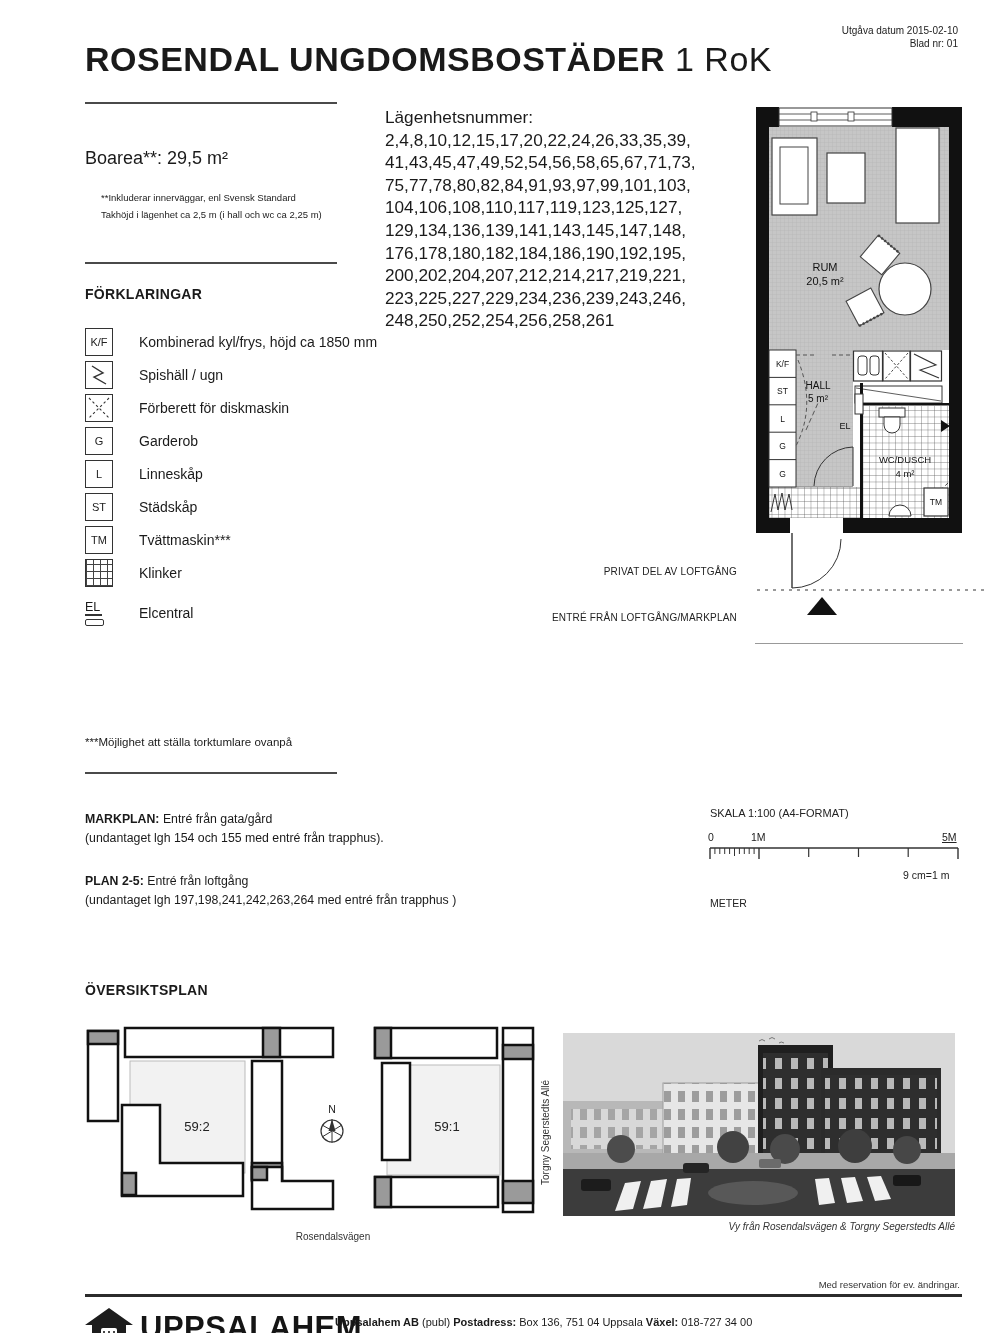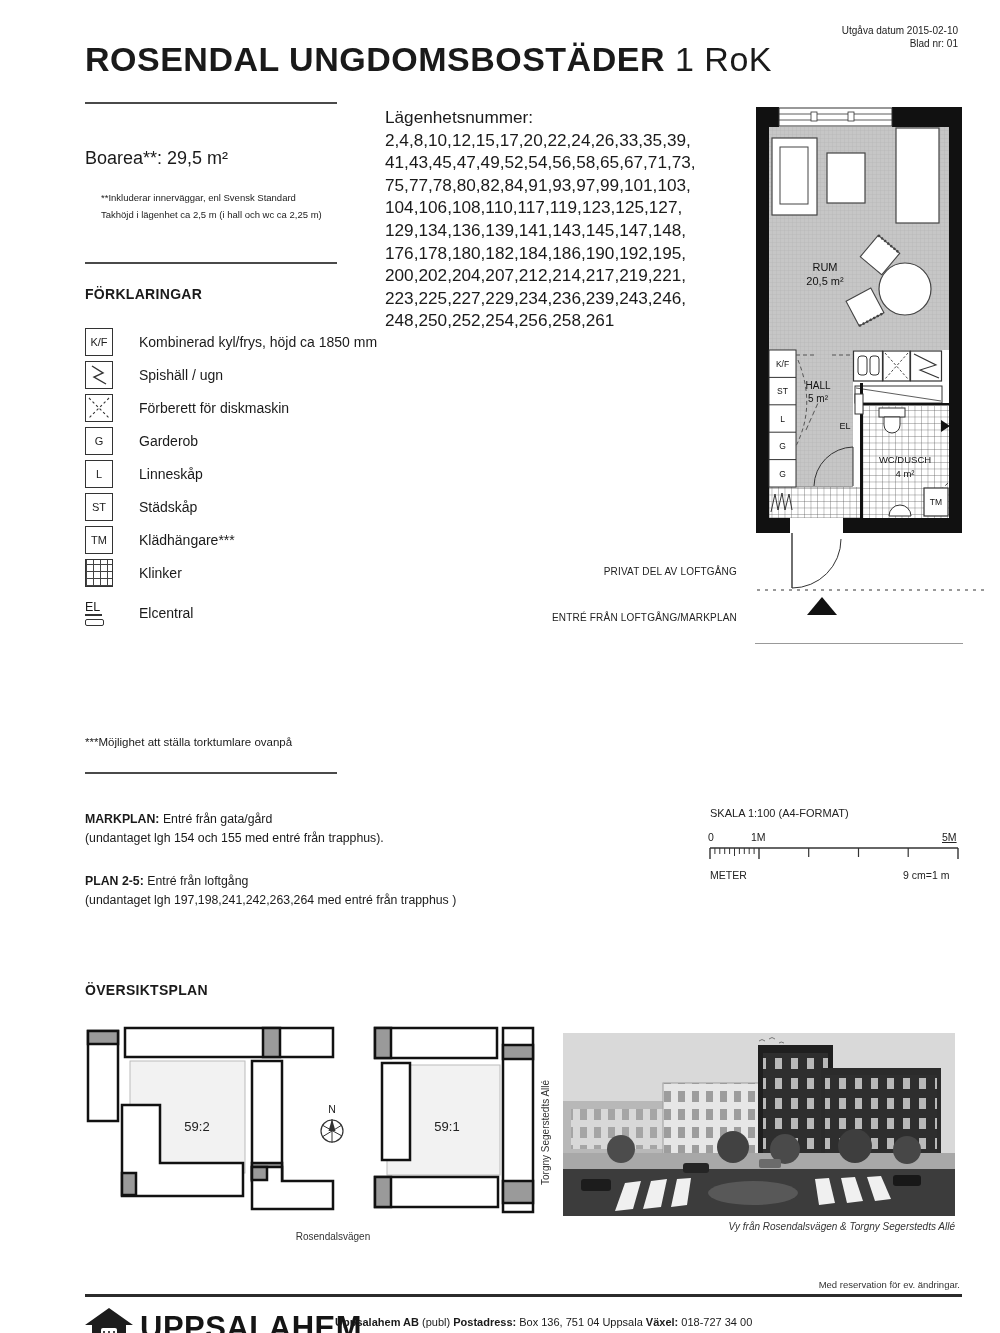--- a/index.html
+++ b/index.html
@@ -101,21 +101,21 @@
     <div class="legend-row">
       <span class="sym-cell">
           <span class="sym-box">ST</span>
         </span>
       <span class="legend-label">Städskåp</span>
     </div>
     <div class="legend-row">
       <span class="sym-cell">
           <span class="sym-box">TM</span>
         </span>
-      <span class="legend-label">Klädhängare***</span>
+      <span class="legend-label">Tvättmaskin***</span>
     </div>
     <div class="legend-row">
       <span class="sym-cell">
           <span class="klinker-swatch"></span>
         </span>
       <span class="legend-label">Klinker</span>
     </div>
     <div class="legend-row" style="margin-top:12px;">
       <span class="sym-cell">
         <span class="el-wrap">
@@ -285,21 +285,21 @@
     <line x1="26.5" y1="2" x2="26.5" y2="10" stroke="#333" stroke-width="1"></line>
     <line x1="31.4" y1="2" x2="31.4" y2="8" stroke="#333" stroke-width="1"></line>
     <line x1="36.3" y1="2" x2="36.3" y2="8" stroke="#333" stroke-width="1"></line>
     <line x1="41.2" y1="2" x2="41.2" y2="8" stroke="#333" stroke-width="1"></line>
     <line x1="46.1" y1="2" x2="46.1" y2="8" stroke="#333" stroke-width="1"></line>
     <line x1="100.7" y1="2" x2="100.7" y2="11" stroke="#333" stroke-width="1.2"></line>
     <line x1="150.5" y1="2" x2="150.5" y2="11" stroke="#333" stroke-width="1.2"></line>
     <line x1="200.2" y1="2" x2="200.2" y2="11" stroke="#333" stroke-width="1.2"></line>
     <line x1="250" y1="2" x2="250" y2="13" stroke="#333" stroke-width="1.4"></line>
   </svg>
-  <div class="abs scale-lbl" style="left:710px;top:869px;">METER</div>
+  <div class="abs scale-lbl" style="left:710px;top:897px;">METER</div>
   <div class="abs scale-lbl" style="left:903px;top:869px;">9 cm=1 m</div>
 
   <div class="abs sec-title" style="left:85px;top:982px;">ÖVERSIKTSPLAN</div>
 
   <svg class="abs siteplan" style="left:85px;top:1025px;" width="475" height="220" viewBox="0 0 475 220">
 
     <g stroke="#111" stroke-width="2.5" fill="#fff">
       <rect x="45" y="36" width="115" height="112" fill="#f2f2f2" stroke="#bbb" stroke-width="1"></rect>
       <rect x="3" y="6" width="30" height="90"></rect>
       <rect x="3" y="6" width="30" height="13" fill="#9a9a9a"></rect>

